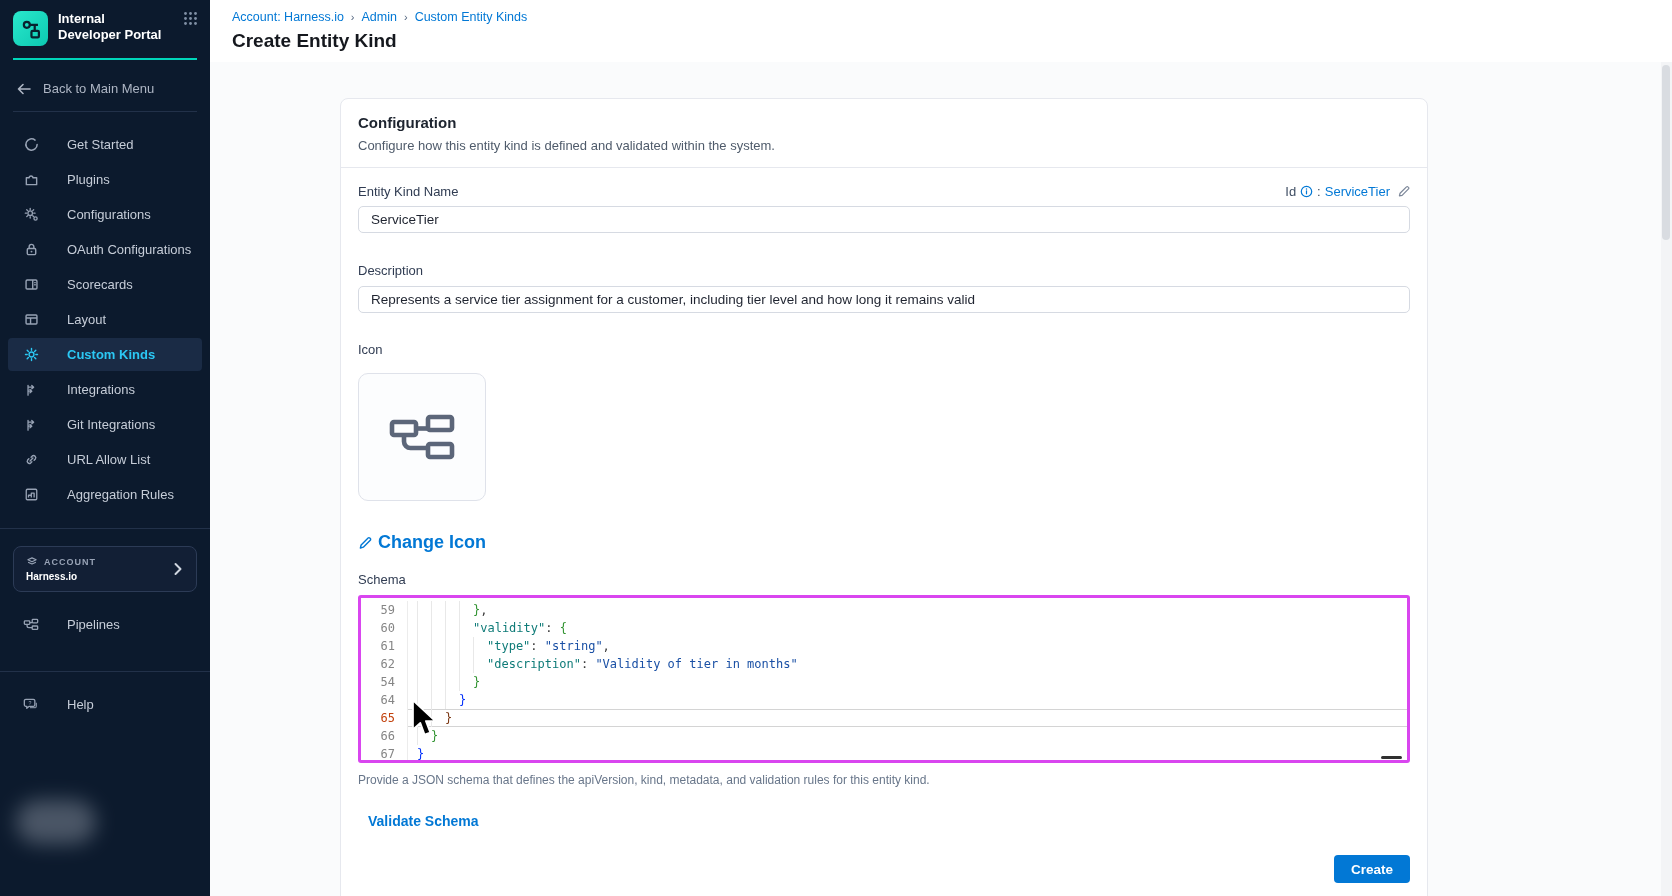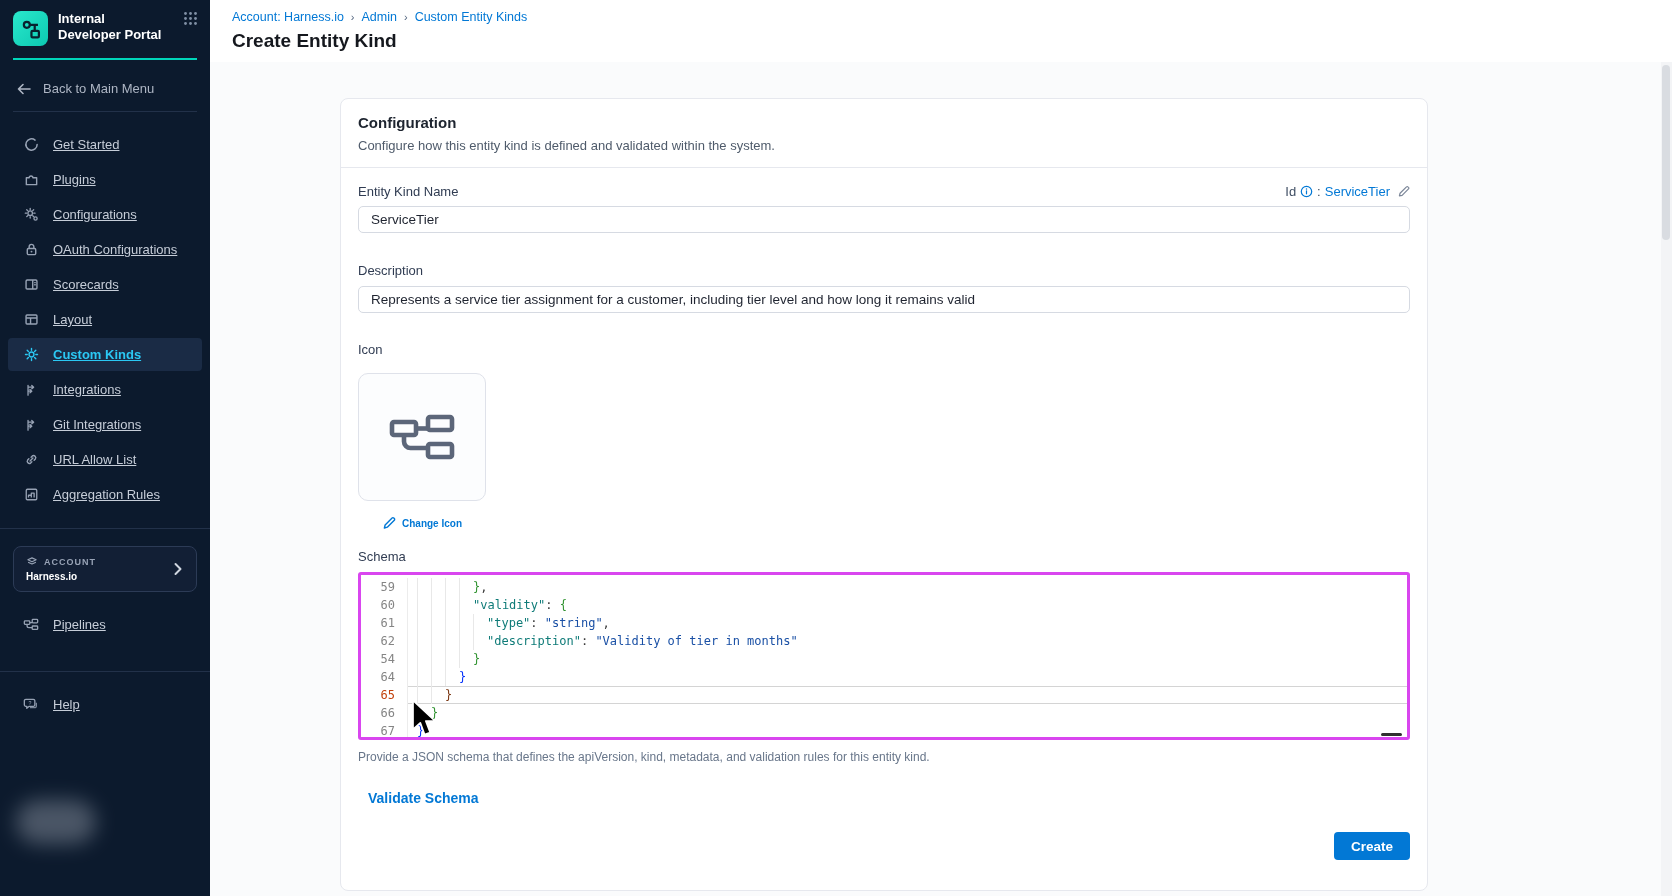--- a/index.html
+++ b/index.html
@@ -16,21 +16,21 @@
   .sidebar{ position:absolute; left:0; top:0; width:210px; height:896px; background:var(--sidebar-bg); color:var(--sidebar-text); overflow:hidden;}
   .logo-row{ display:flex; padding:11px 12px 10px 13px; }
   .logo-badge{ width:35px; height:35px; border-radius:8px; background:linear-gradient(135deg,#2ae8cb,#0cc9b2); display:flex; align-items:center; justify-content:center; flex:0 0 auto;}
   .logo-title{ font-size:13px; font-weight:700; color:#fff; line-height:1.25; margin-left:10px; width:108px; }
   .grid-icon{ margin-left:auto; color:#8090a5; display:flex; }
   .teal-line{ height:2px; background:var(--teal); margin:2px 13px 0 13px; }
   .back-row{ display:flex; align-items:center; gap:11px; padding:21px 14px 15px 16px; color:#aeb6c4; font-size:13px; cursor:pointer;}
   .sb-divider{ height:1px; background:#223149; margin:0 13px; }
   .sb-divider.full{ margin:0; }
   nav{ padding:14px 0 0 0; }
-  .nav-item{ display:flex; align-items:flex-end; gap:14px; margin:2px 8px; padding:9px 8px 9px 15px; border-radius:4px; font-size:13px; color:var(--sidebar-text); cursor:pointer;text-decoration:underline; }
+  .nav-item{ display:flex; align-items:flex-end; gap:28px; margin:2px 8px; padding:9px 8px 9px 15px; border-radius:4px; font-size:13px; color:var(--sidebar-text); cursor:pointer; }
   .nav-item .nav-icon{ color:var(--sidebar-icon); display:flex; width:16px; justify-content:center; }
   .nav-item.active{ background:var(--active-bg); color:var(--active-text); font-weight:600;}
   .nav-item.active .nav-icon{ color:var(--active-text); }
   .account-card{ margin:17px 13px 0 13px; border:1px solid #2c3b56; background:#121f35; border-radius:8px; padding:9px 12px; display:flex; align-items:center; cursor:pointer;}
   .account-meta{ flex:1; }
   .account-eyebrow{ display:flex; align-items:center; gap:6px; font-size:9px; letter-spacing:1px; color:#98a3b6; font-weight:700; }
   .account-name{ color:#fff; font-size:10px; font-weight:600; margin-top:3px; }
   .account-chevron{ color:#cfd6e0; display:flex; }
   .sidebar .section-gap{ height:15px; }
   .blur-blob{ position:absolute; left:16px; bottom:52px; width:80px; height:44px; background:#7e8795; border-radius:22px; filter:blur(10px); opacity:.55; }
@@ -53,21 +53,21 @@
   .row-between{ display:flex; align-items:center; justify-content:space-between; }
   .field-label{ font-size:13px; color:var(--label); }
   .id-line{ display:flex; align-items:center; gap:4px; font-size:13px; color:#3f4e63; }
   .id-line .info-i{ color:var(--primary); display:flex; }
   .id-line .id-val{ color:var(--primary); }
   .id-line .pencil-sm{ color:#7b8698; display:flex; margin-left:3px; cursor:pointer;}
   .text-input{ width:100%; height:27px; border:1px solid var(--input-border); border-radius:5px; margin-top:7px; padding:0 12px; font-size:13.5px; color:#1f2430; font-family:"Liberation Sans",sans-serif; background:#fff; }
   .gap-28{ height:28px; } .gap-27{ height:27px; } .gap-17{ height:17px; }
 
   .icon-box{ width:128px; height:128px; border:1px solid #dfe2ea; border-radius:10px; background:#fcfdfe; display:flex; align-items:center; justify-content:center; margin-top:15px; }
-  .change-icon{ width:128px; display:flex; justify-content:center; align-items:center; gap:6px; margin-top:15px; color:var(--primary); font-size:10px; font-weight:700; cursor:pointer; }
+  .change-icon{ width:128px; display:flex; justify-content:center; align-items:center; gap:6px; margin-top:31px; color:var(--primary); font-size:18px; font-weight:700; cursor:pointer; }
 
   
   .editor{ position:relative; margin-top:7px; border:3px solid #d946ef; border-radius:3px; background:#fff; padding:3px 0 1px 0; height:168px; overflow:hidden; }
   .cl{ display:flex; height:18px; line-height:18px; font-family:"DejaVu Sans Mono", monospace; font-size:12px; white-space:pre; }
   .cl .num{ width:46px; text-align:right; padding-right:12px; color:#858585; flex:0 0 auto; }
   .cl .codepart{ flex:1; border-left:1px solid #ececec; padding-left:9px; color:#3b3b3b; }
   .cl.current .codepart{ box-shadow: inset 0 1px 0 #d4d4d4, inset 0 -1px 0 #d4d4d4; }
   .cl.current .num{ color:#c2410c; font-weight:400; }
   .ig{ display:inline-block; width:14px; height:18px; vertical-align:top; box-shadow: inset 1px 0 0 #e8e8e8; }
   .c-key{ color:#0f7b78; } .c-val{ color:#1a50a5; } .c-plain{ color:#3b3b3b; }

